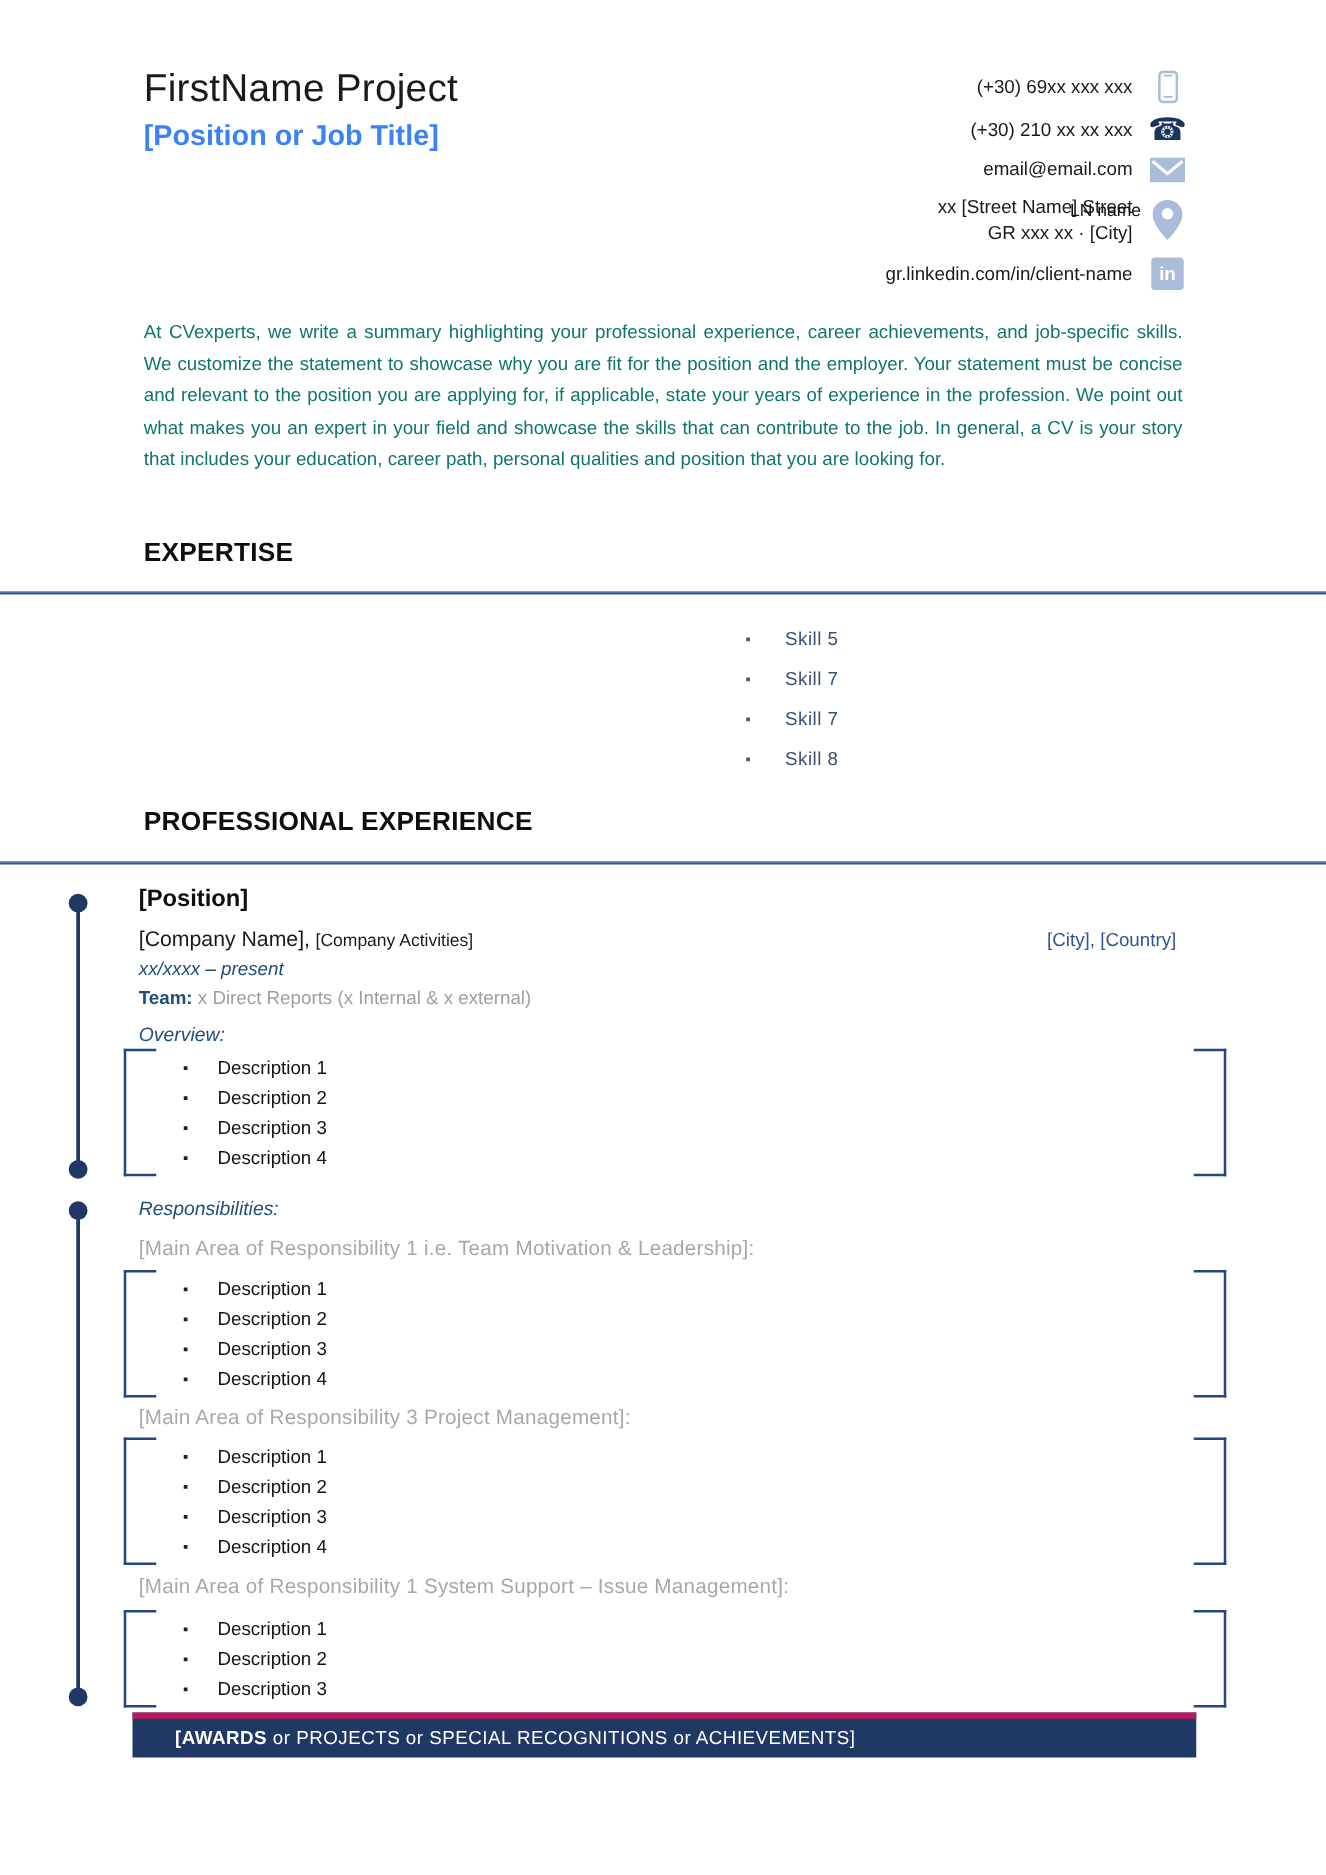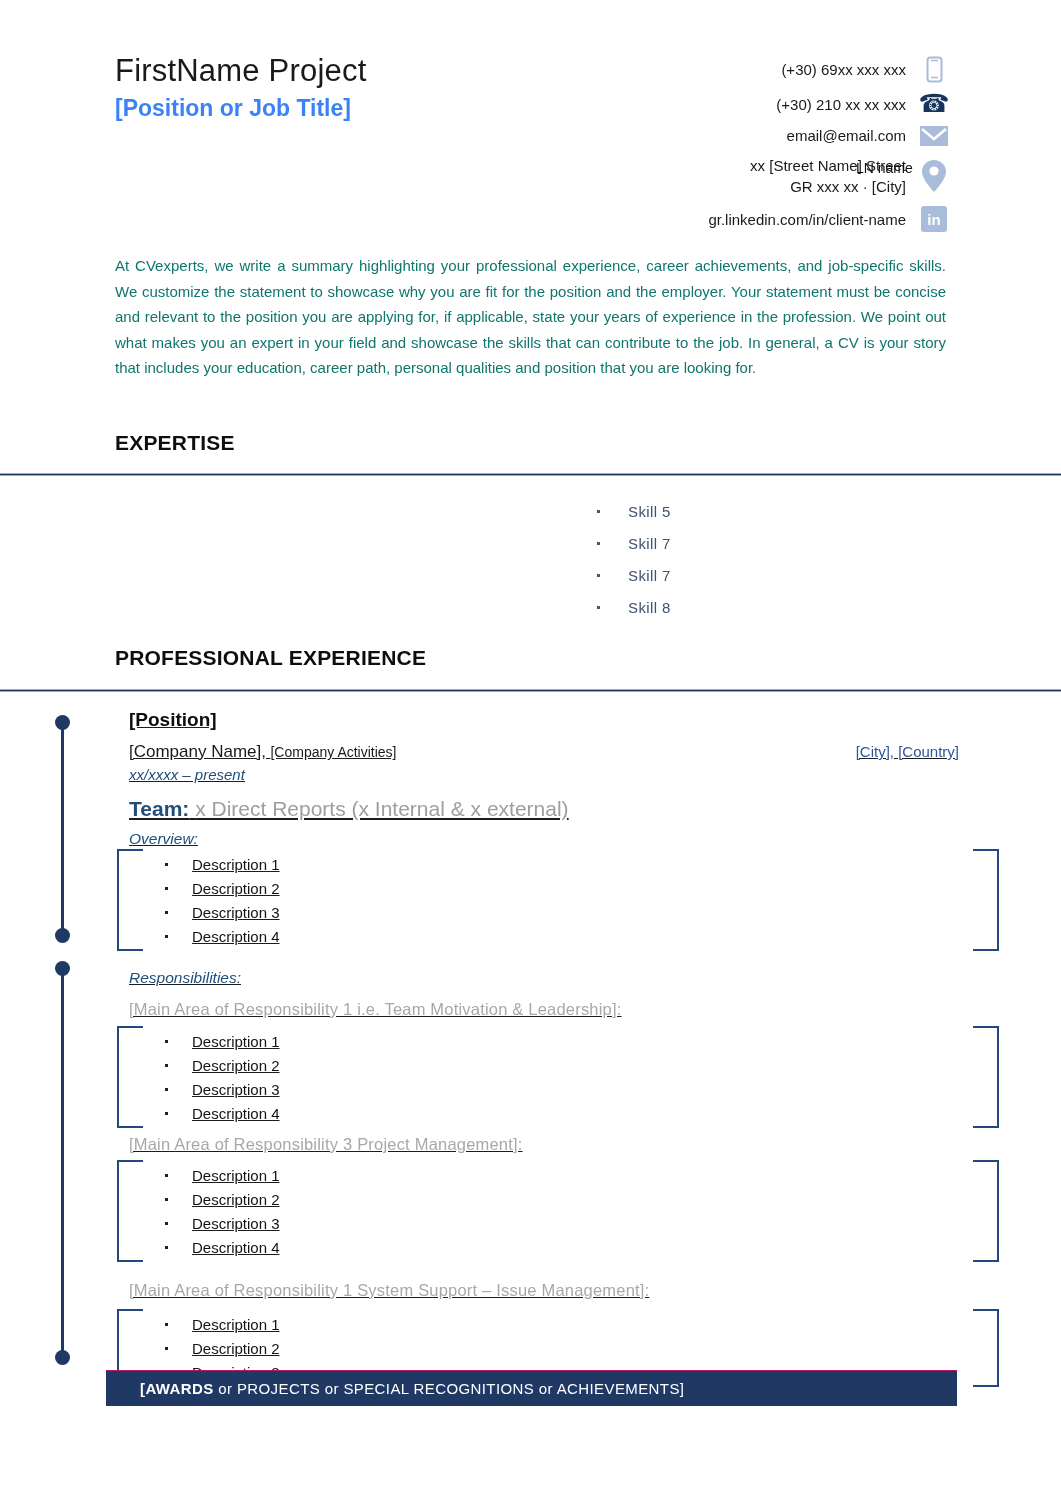--- a/index.html
+++ b/index.html
@@ -45,48 +45,48 @@
   .s-text { font-size:15px; color:#3B5372; letter-spacing:0.4px; }
 
   
   .tl-line { position:absolute; left:61px; width:3px; background:#1F3864; }
   .tl-1 { top:722px; height:213px; }
   .tl-2 { top:968px; height:389px; }
   .tl-dot { position:absolute; left:55px; width:15px; height:15px; border-radius:50%; background:#1F3864; }
   .dot-1 { top:715px; } .dot-2 { top:928px; } .dot-3 { top:961px; } .dot-4 { top:1350px; }
 
   
-  .exp { position:absolute; left:129px; top:708px; width:830px;text-decoration:underline; }
+  .exp { position:absolute; left:111px; top:708px; width:830px; }
   .pos-title { font-size:19px; font-weight:700; color:#0e0e0e; line-height:24px; }
   .company-row { display:flex; justify-content:space-between; align-items:baseline; margin-top:9px; line-height:22px; }
   .company-name { font-size:17px; color:#1a1a1a; }
   .company-act { font-size:14px; color:#1a1a1a; }
   .city { font-size:15px; color:#2E5597; }
   .dates { margin-top:2px; font-size:15px; font-style:italic; color:#1F4E79; line-height:20px; }
-  .team-row { margin-top:14px; font-size:21px; line-height:20px; }
+  .team-row { margin-top:3px; font-size:15px; line-height:20px; }
   .team-label { font-weight:700; color:#1F4E79; }
   .team-value { color:#9E9E9E; }
   .blue-label { margin-top:10px; font-size:15.5px; font-style:italic; color:#1F4E79; line-height:20px; }
   .resp-label { margin-top:20px; }
   .area-title { font-size:16.5px; color:#A8A8A8; line-height:22px; letter-spacing:0.2px; }
-  .at-1 { margin-top:10px; } .at-2 { margin-top:8px; } .at-3 { margin-top:20px; }
+  .at-1 { margin-top:10px; } .at-2 { margin-top:8px; } .at-3 { margin-top:9px; }
   .desc-block { position:relative; margin-top:9px; }
   .desc-block.first { margin-top:3px; }
   .db-2 { margin-top:8px; } .db-3 { margin-top:11px; }
   .bracket { position:absolute; top:-3px; bottom:-3px; width:26px; }
   .bl { left:-12px; border-left:2px solid #24477F; border-top:2px solid #24477F; border-bottom:2px solid #24477F; }
   .br { right:-40px; border-right:2px solid #24477F; border-top:2px solid #24477F; border-bottom:2px solid #24477F; }
   .d-row { display:flex; align-items:center; height:24px; }
   .d-dot { margin-left:34px; width:29px; padding-left:2px; }
   .d-dot::after { content:""; display:block; width:3px; height:3px; background:#222; }
   .d-text { font-size:15px; color:#131313; }
 
   
   .footer-bar { position:absolute; left:106px; top:1370px; width:851px; height:36px;
-                background:#1F3864; border-top:1px solid #be185d;
+                background:#1F3864; border-top:5px solid #be185d;
                 display:flex; align-items:center; padding-left:34px; }
   .fb-text { color:#ffffff; font-size:15px; letter-spacing:0.4px; }
   .fb-bold { font-weight:700; }
 </style>
 </head>
 <body>
 
 <div class="page">
 
   <div class="name-block">

